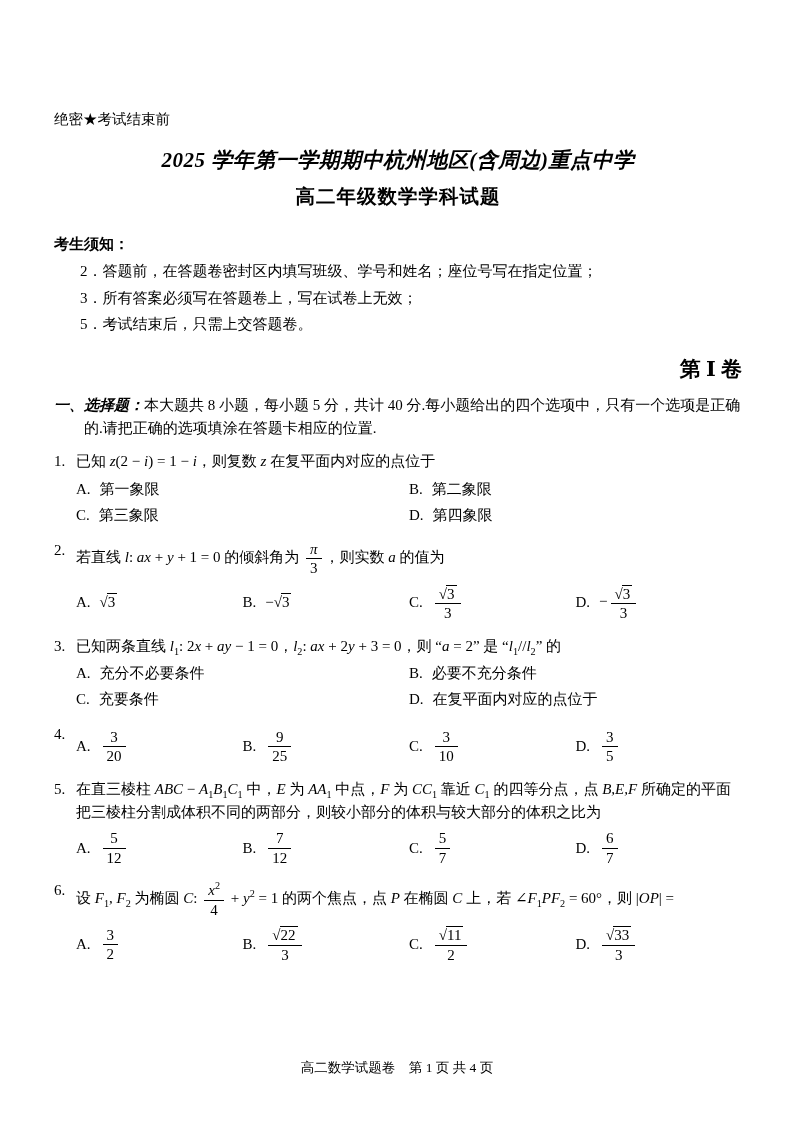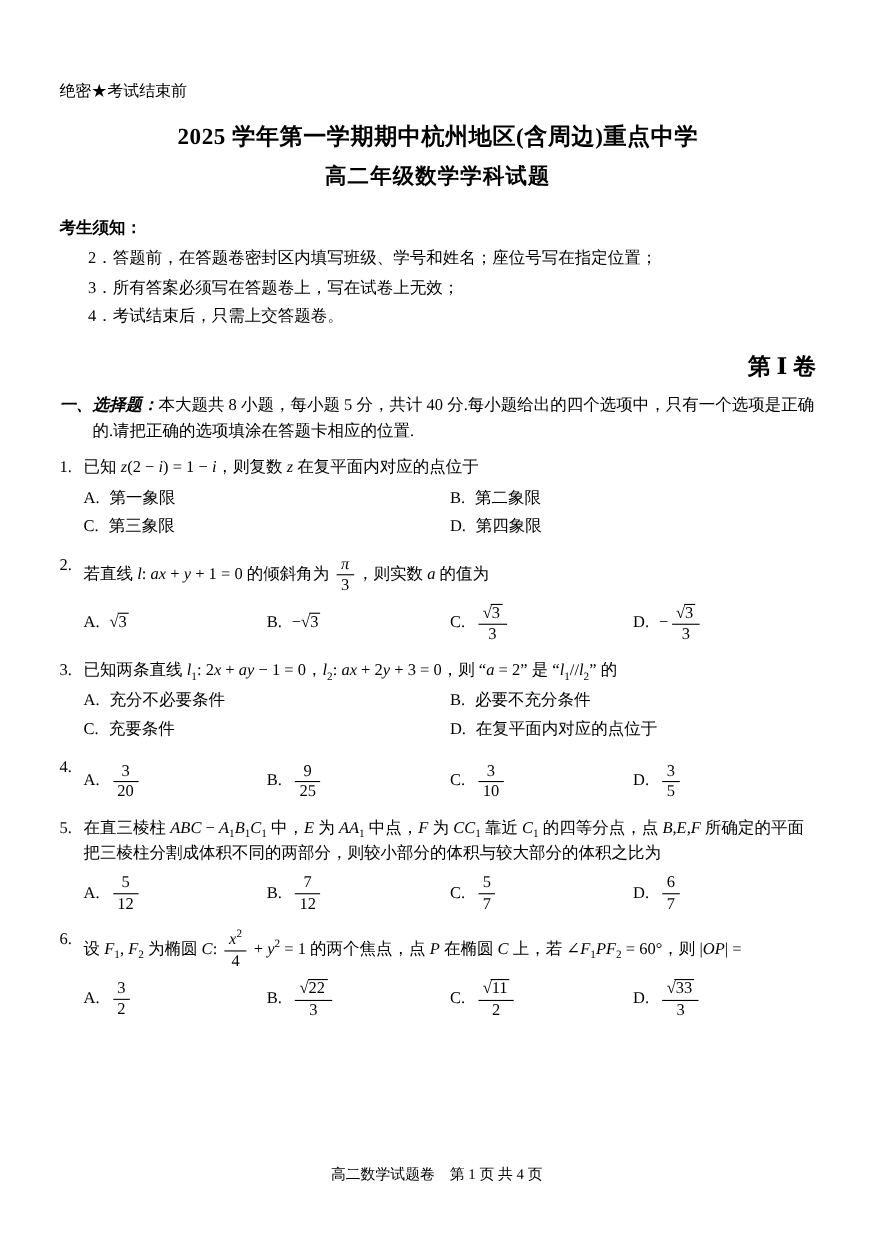--- a/index.html
+++ b/index.html
@@ -7,25 +7,25 @@
   .page {
     width: 794px;
     height: 1123px;
     margin: 0 auto;
     background: #ffffff;
     color: #000;
     font-family: "Liberation Serif", "DejaVu Serif", serif;
     font-size: 15px;
     line-height: 1.55;
     position: relative;
-    padding: 72px 52px 0 54px;
+    padding: 108px 52px 0 54px;
     overflow: hidden;
   }
   .classification { font-size: 14.5px; }
-  .title1 { text-align: center; font-weight: bold; font-size: 21px; margin-top: 14px; letter-spacing: 0.5px; }
+  .title1 { text-align: center; font-weight: bold; font-size: 21px; margin-top: 14px; letter-spacing: 0.5px; font-style: italic; }
   .title2 { text-align: center; font-weight: bold; font-size: 19.5px; margin-top: 5px; letter-spacing: 1px; }
   .notice { margin-top: 21px; }
   .notice-heading { font-weight: bold; }
   .notice-items { padding-left: 26px; margin-top: 2px; }
   .notice-item { line-height: 1.75; }
   .section-title { text-align: right; font-weight: bold; font-size: 21px; margin: 16px 0 8px; }
   .part-heading { margin: 4px 0 10px; padding-left: 2em; text-indent: -2em; }
   .part-heading .bold { font-weight: bold; font-style: italic; }
   .question { display: flex; margin-bottom: 11px; }
   .qnum { width: 22px; flex: none; }
@@ -56,21 +56,21 @@
   <div class="classification">绝密★考试结束前</div>
 
   <div class="title1">2025 学年第一学期期中杭州地区(含周边)重点中学</div>
   <div class="title2">高二年级数学学科试题</div>
 
   <div class="notice">
     <div class="notice-heading">考生须知：</div>
     <div class="notice-items">
       <div class="notice-item">2．答题前，在答题卷密封区内填写班级、学号和姓名；座位号写在指定位置；</div>
       <div class="notice-item">3．所有答案必须写在答题卷上，写在试卷上无效；</div>
-      <div class="notice-item">4．考试结束后，只需上交答题卷。</div>
+      <div class="notice-item">5．考试结束后，只需上交答题卷。</div>
     </div>
   </div>
 
   <div class="section-title">第 Ⅰ 卷</div>
 
   <div class="part-heading"><span class="bold">一、选择题：</span><span>本大题共 8 小题，每小题 5 分，共计 40 分.每小题给出的四个选项中，只有一个选项是正确的.请把正确的选项填涂在答题卡相应的位置.</span></div>
 
   <div class="question">
     <span class="qnum">1.</span>
     <div class="qbody">

